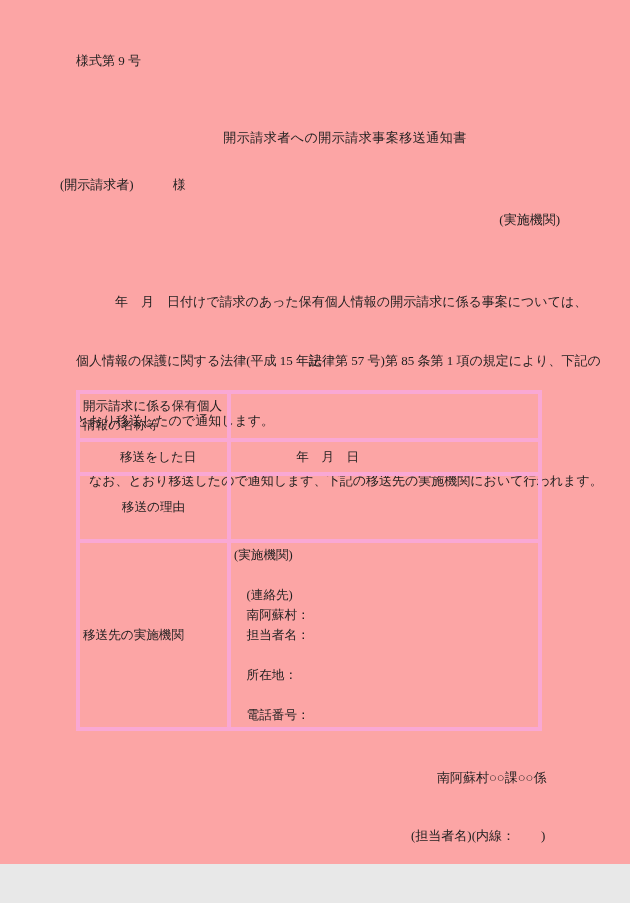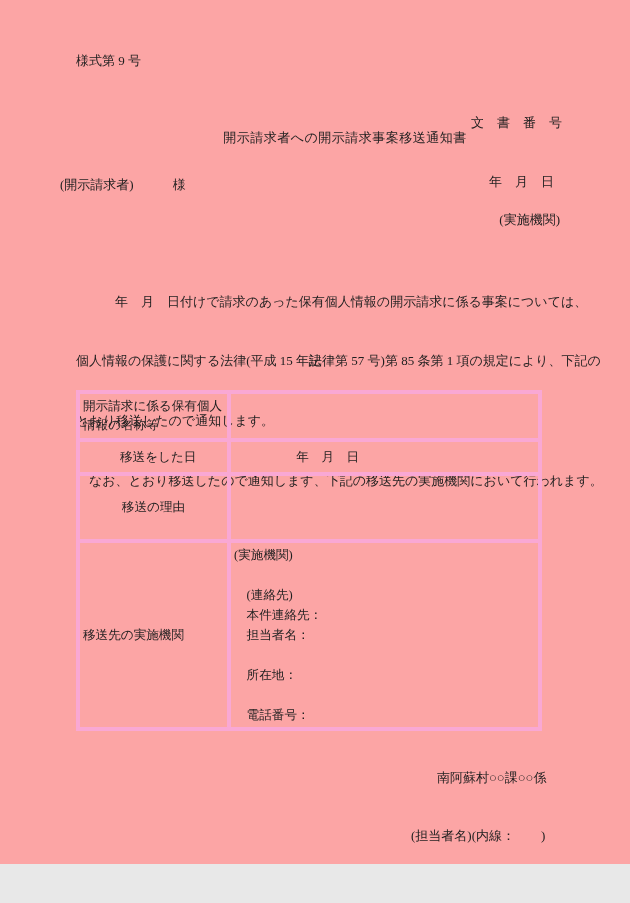--- a/index.html
+++ b/index.html
@@ -44,24 +44,20 @@
   td.dateval { padding-left:8px; }
   .contact-line { line-height:20.5px; min-height:20.5px; white-space:pre; }
 </style>
 </head>
 <body>
 
 <div class="page">
 
   <div class="abs" style="left:76px; top:52px;">様式第 9 号</div>
 
-  <div class="abs right" style="right:68px; top:74px;">
-    <div class="hdr-line">文　書　番　号</div>
-    <div class="hdr-line hdr-date">年　月　日</div>
-  </div>
 
   <div class="abs center title" style="left:0; width:630px; top:129px;">開示請求者への開示請求事案移送通知書</div>
 
   <div class="abs" style="left:60px; top:176px;">(開示請求者)　　　様</div>
 
   <div class="abs right" style="right:70px; top:211px;">(実施機関)</div>
 
   <div class="abs" style="left:76px; top:253px; width:510px;">
     <div class="bodyline">　　　年　月　日付けで請求のあった保有個人情報の開示請求に係る事案については、</div>
     <div class="bodyline">個人情報の保護に関する法律(平成 15 年法律第 57 号)第 85 条第 1 項の規定により、下記の</div>
@@ -84,21 +80,21 @@
     <tr class="r3">
       <td class="labelcol">移送の理由</td>
       <td></td>
     </tr>
     <tr class="r4">
       <td class="labelcol">移送先の実施機関</td>
       <td class="agency">
         <div class="cell-line">(実施機関)</div>
         <div class="cell-line"></div>
         <div class="cell-line">　(連絡先)</div>
-        <div class="cell-line">　本件連絡先：</div>
+        <div class="cell-line">　南阿蘇村：</div>
         <div class="cell-line">　担当者名：</div>
         <div class="cell-line"></div>
         <div class="cell-line">　所在地：</div>
         <div class="cell-line"></div>
         <div class="cell-line">　電話番号：</div>
       </td>
     </tr>
   </tbody>
     </table>
 

